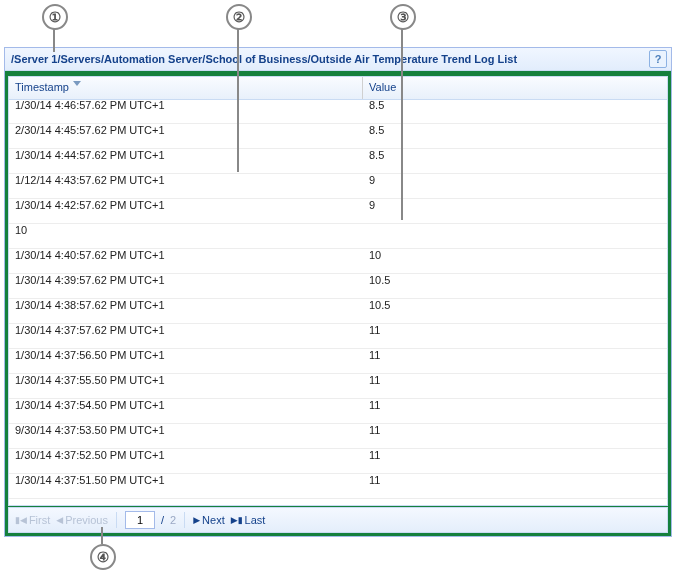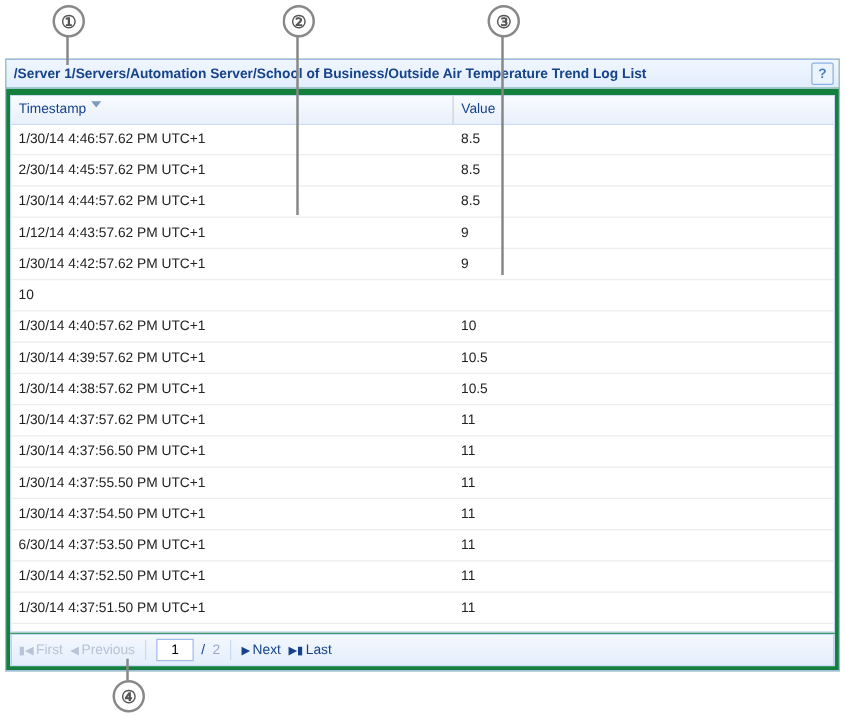--- a/index.html
+++ b/index.html
@@ -8,21 +8,21 @@
 .callout-line{position:absolute;background:#888;z-index:5}
 .panel{position:absolute;left:4px;top:47px;width:668px;height:490px;border:1px solid #a3bae9;background:#15803d;box-sizing:border-box}
 .panel-header{height:22px;background:linear-gradient(#f0f6ff,#e2edfc);border-bottom:1px solid #c9dbf3;display:flex;align-items:center;padding:0 6px;color:#15428b;font-weight:bold;font-size:11px;position:relative}
 .help-icon{position:absolute;right:4px;top:2px;width:16px;height:16px;border:1px solid #8db2e3;border-radius:2px;background:#eaf3fe;color:#4a7ebb;display:flex;align-items:center;justify-content:center;font-size:11px;font-weight:bold;cursor:pointer}
 .grid{position:absolute;left:3px;right:3px;top:28px;bottom:30px;border:1px solid #c9dbf3;background:#fff}
 .grid-head{display:flex;height:22px;background:linear-gradient(#f9fbff,#e8f0fb);border-bottom:1px solid #c9dbf3}
 .col-ts{width:354px;border-right:1px solid #d0d0d0;padding:4px 6px;color:#15428b;display:flex;gap:4px;box-sizing:border-box}
 .col-val{flex:1;padding:4px 6px;color:#15428b;box-sizing:border-box}
 .sort-arrow{width:0;height:0;border-left:4px solid transparent;border-right:4px solid transparent;border-top:5px solid #7a9ac0}
 .grid-body{position:absolute;top:22px;bottom:0;left:0;right:0;overflow-y:scroll}
-.row{display:flex;height:24px;border-bottom:1px solid #ededed;align-items:center}
+.row{display:flex;height:24px;border-bottom:1px solid #ededed;}
 .row .c1{width:354px;padding:0 6px;box-sizing:border-box;color:#222}
 .row .c2{flex:1;padding:0 6px;color:#222}
 .pager{position:absolute;left:3px;right:3px;bottom:3px;height:24px;background:linear-gradient(#f4f8ff,#e4eefb);border:1px solid #c9dbf3;display:flex;align-items:center;gap:6px;padding:0 6px;color:#15428b}
 .pager .btn{display:flex;align-items:center;gap:2px;color:#15428b;cursor:pointer;font-size:11px}
 .pager .btn.disabled{color:#b7c3d6;cursor:default}
 .pager .glyph{font-size:9px}
 .pager .sep{width:1px;height:16px;background:#c9dbf3;margin:0 2px}
 .pager input{width:28px;height:16px;border:1px solid #a3bae9;text-align:center;font-size:11px;padding:0}
 .pager .total{color:#9aa8c4}
 
@@ -107,21 +107,21 @@
           </div>
           <div class="row">
             <div class="c1">1/30/14 4:37:55.50 PM UTC+1</div>
             <div class="c2">11</div>
           </div>
           <div class="row">
             <div class="c1">1/30/14 4:37:54.50 PM UTC+1</div>
             <div class="c2">11</div>
           </div>
           <div class="row">
-            <div class="c1">6/30/14 4:37:53.50 PM UTC+1</div>
+            <div class="c1">9/30/14 4:37:53.50 PM UTC+1</div>
             <div class="c2">11</div>
           </div>
           <div class="row">
             <div class="c1">1/30/14 4:37:52.50 PM UTC+1</div>
             <div class="c2">11</div>
           </div>
           <div class="row">
             <div class="c1">1/30/14 4:37:51.50 PM UTC+1</div>
             <div class="c2">11</div>
           </div>

